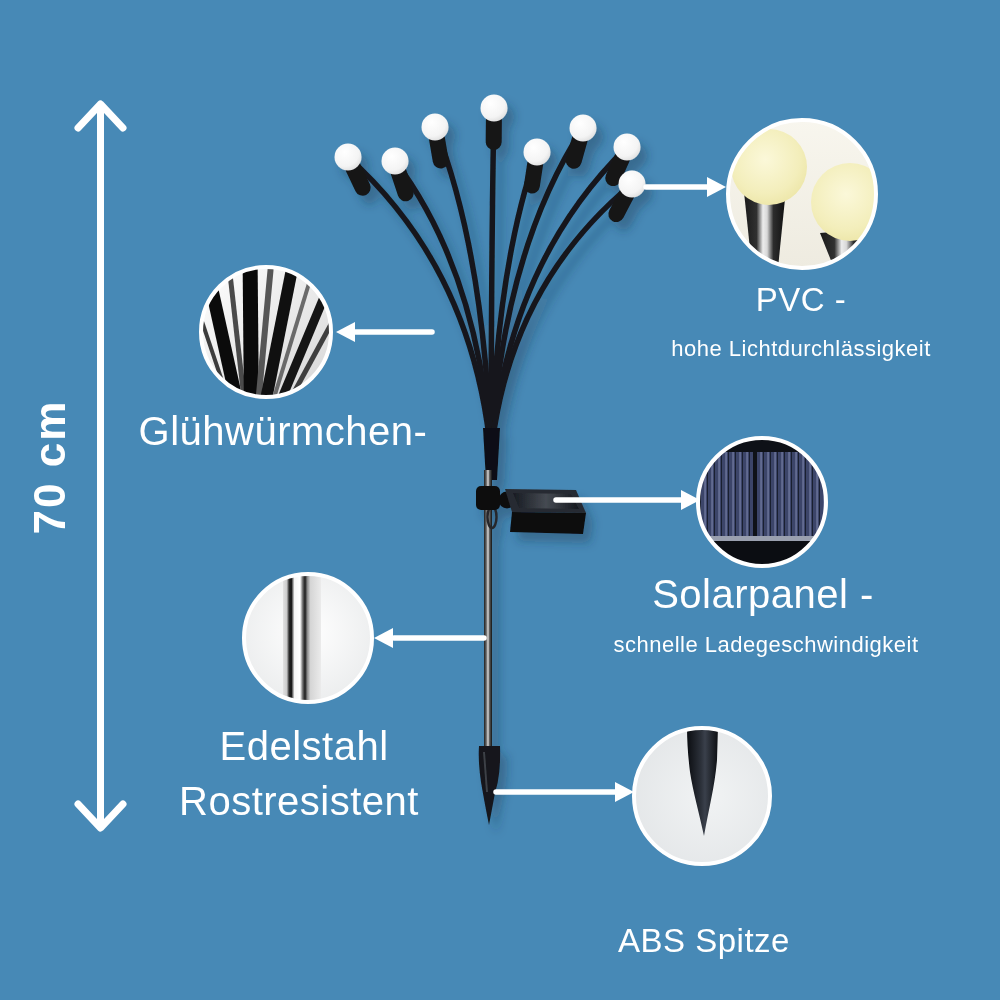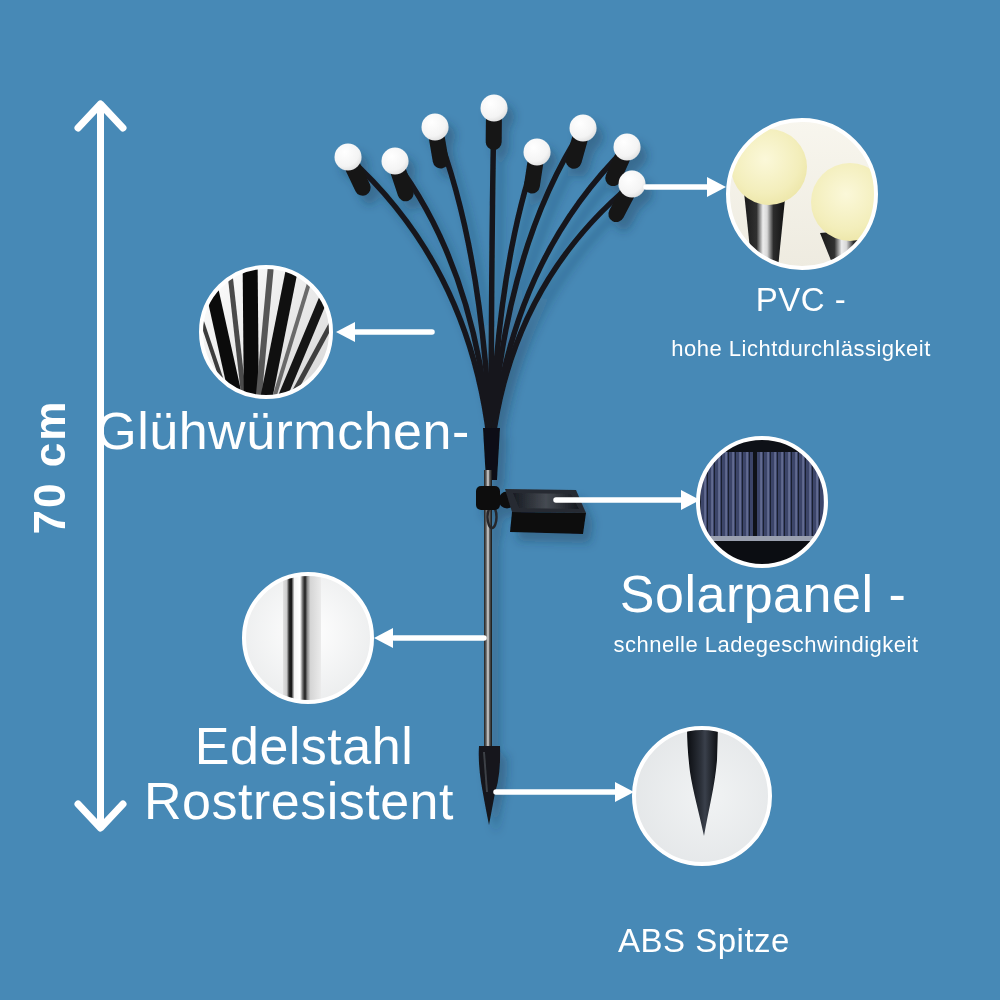--- a/index.html
+++ b/index.html
@@ -14,21 +14,21 @@
   .label{
     position:absolute;
     color:#FFFFFF;
     white-space:nowrap;
     line-height:1;
     transform:translate(-50%,-50%);
     letter-spacing:0.5px;
     text-align:center;
   }
   .label.rot{transform:translate(-50%,-50%) rotate(-90deg);}
-  .fs-main{font-size:52px;}
+  .fs-main{font-size:40px;}
   .fs-big{font-size:33px;}
   .fs-sub{font-size:22px;}
   .fs-measure{font-size:44px;font-weight:700;letter-spacing:2px;}
 </style>
 </head>
 <body>
 
 <div class="canvas" style="background: rgb(71, 137, 182);">
 
 <svg class="gfx" viewBox="0 0 1000 1000">

